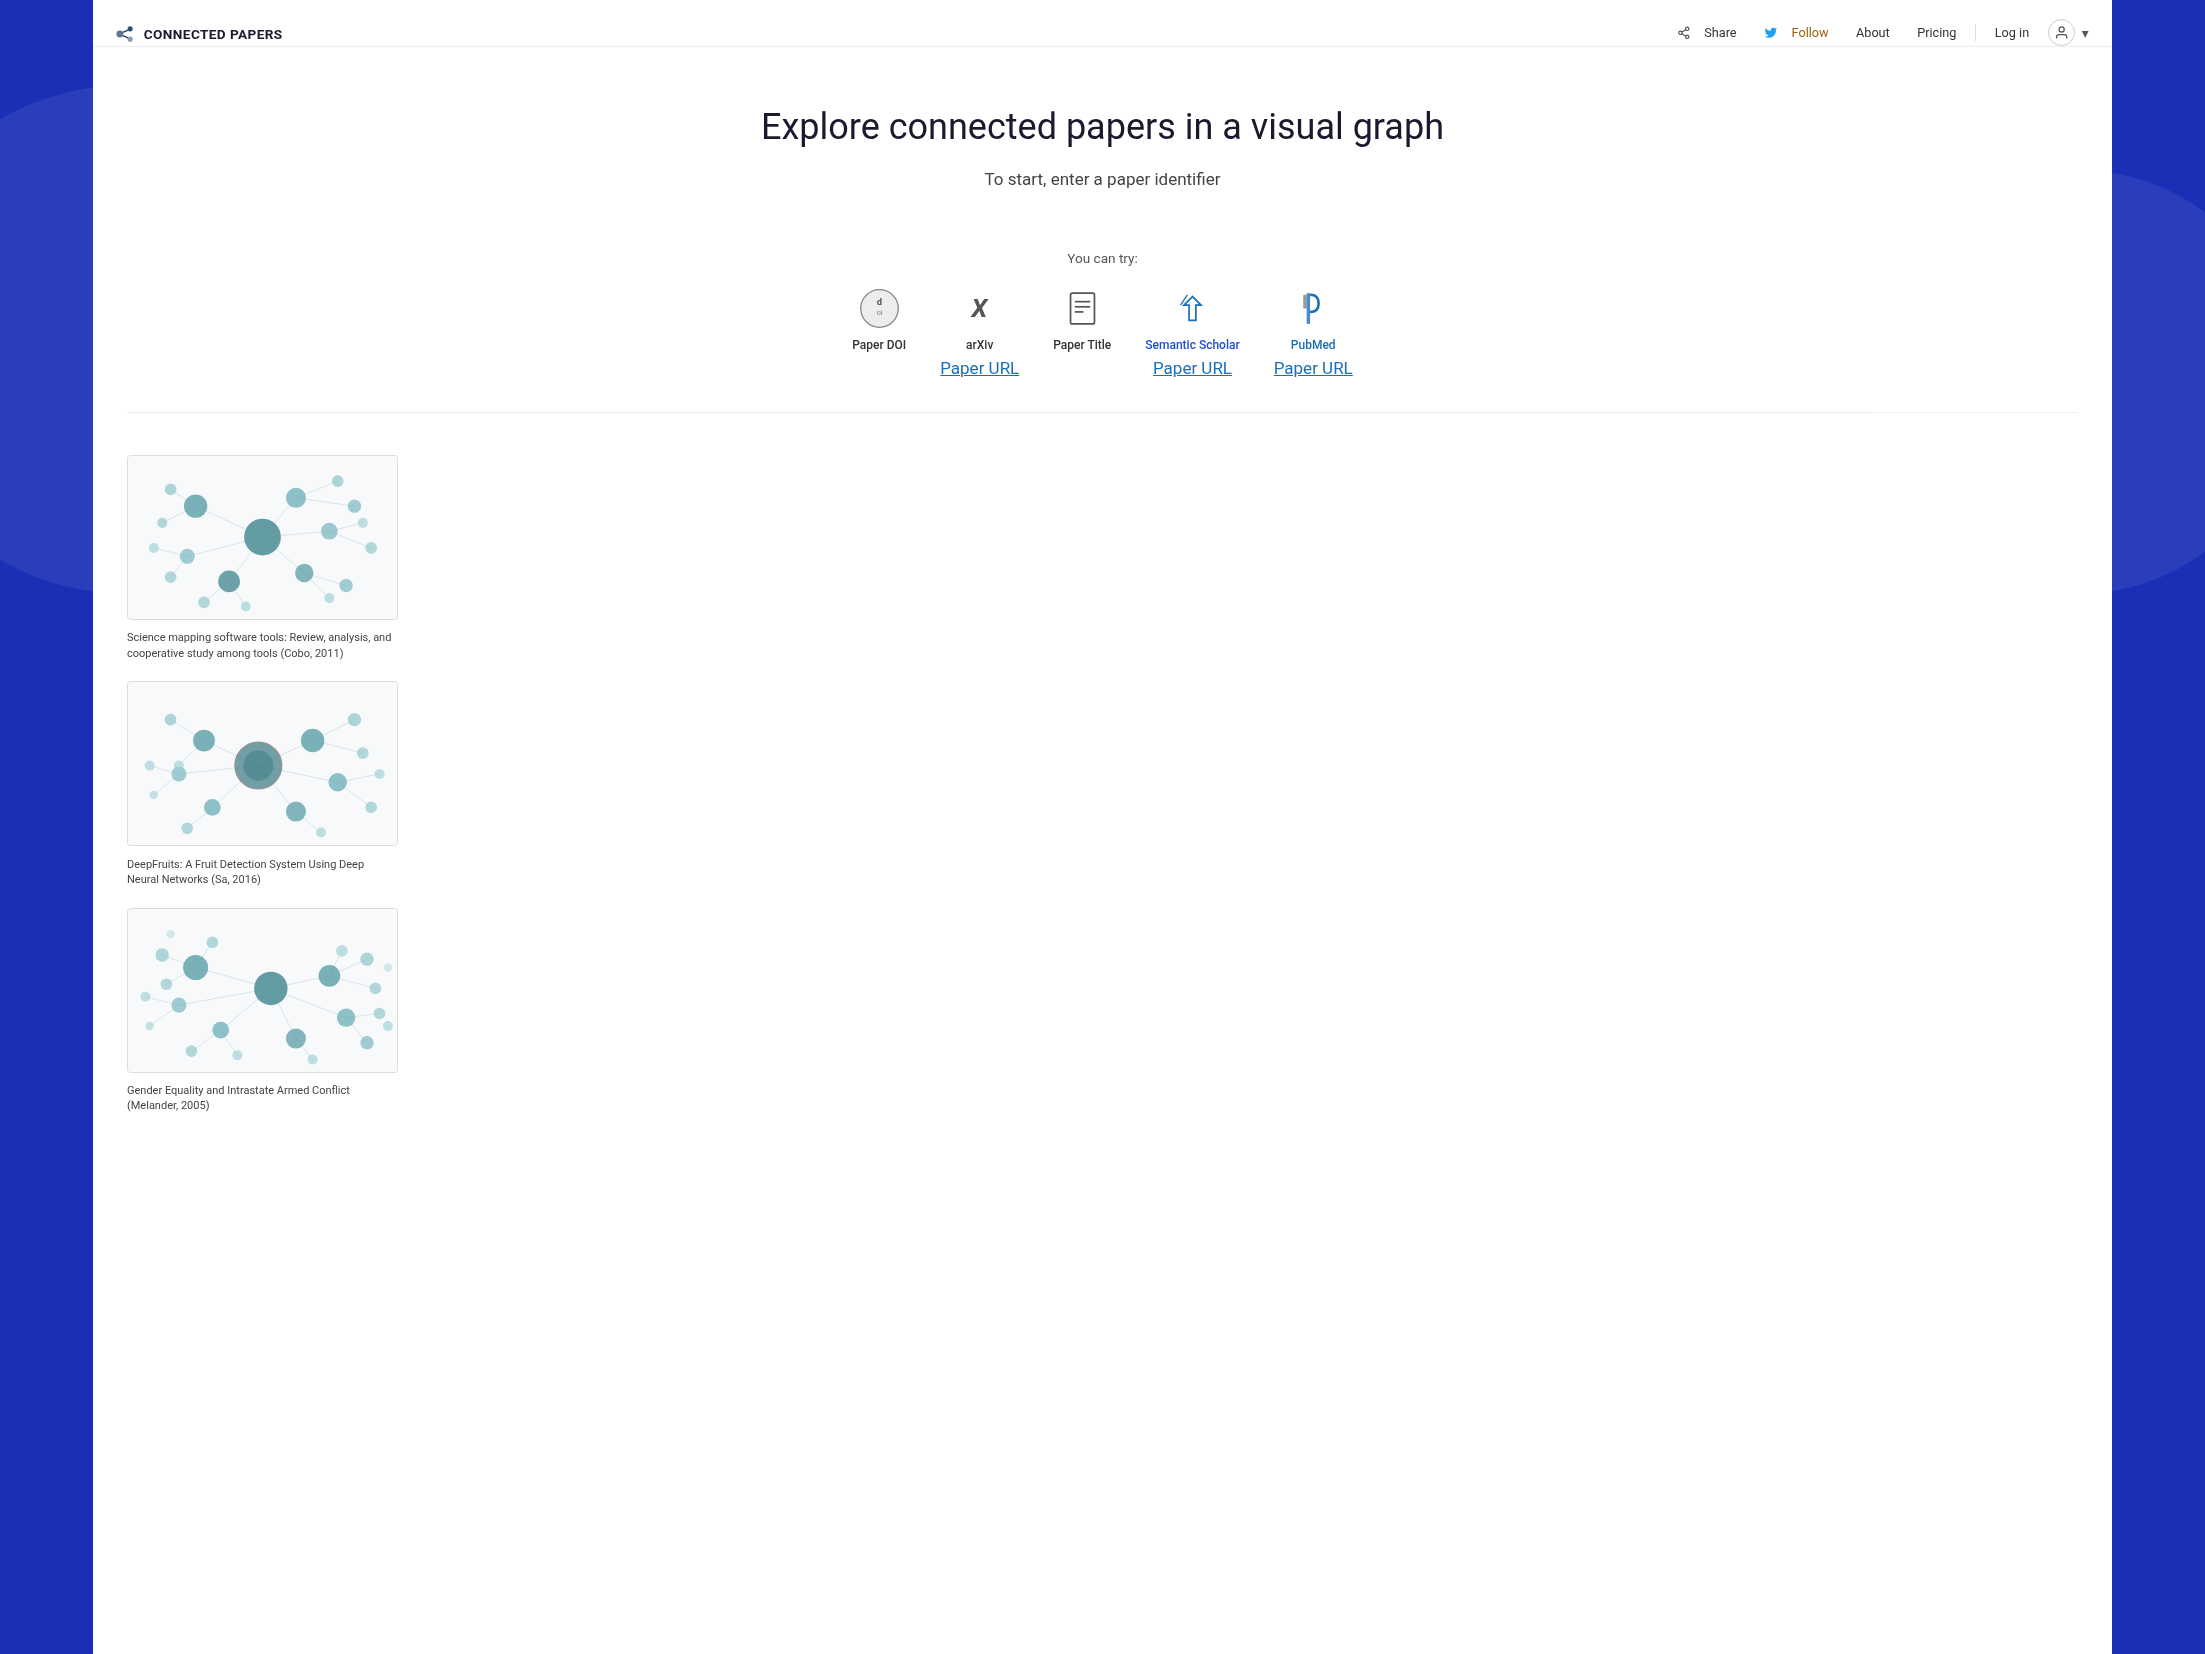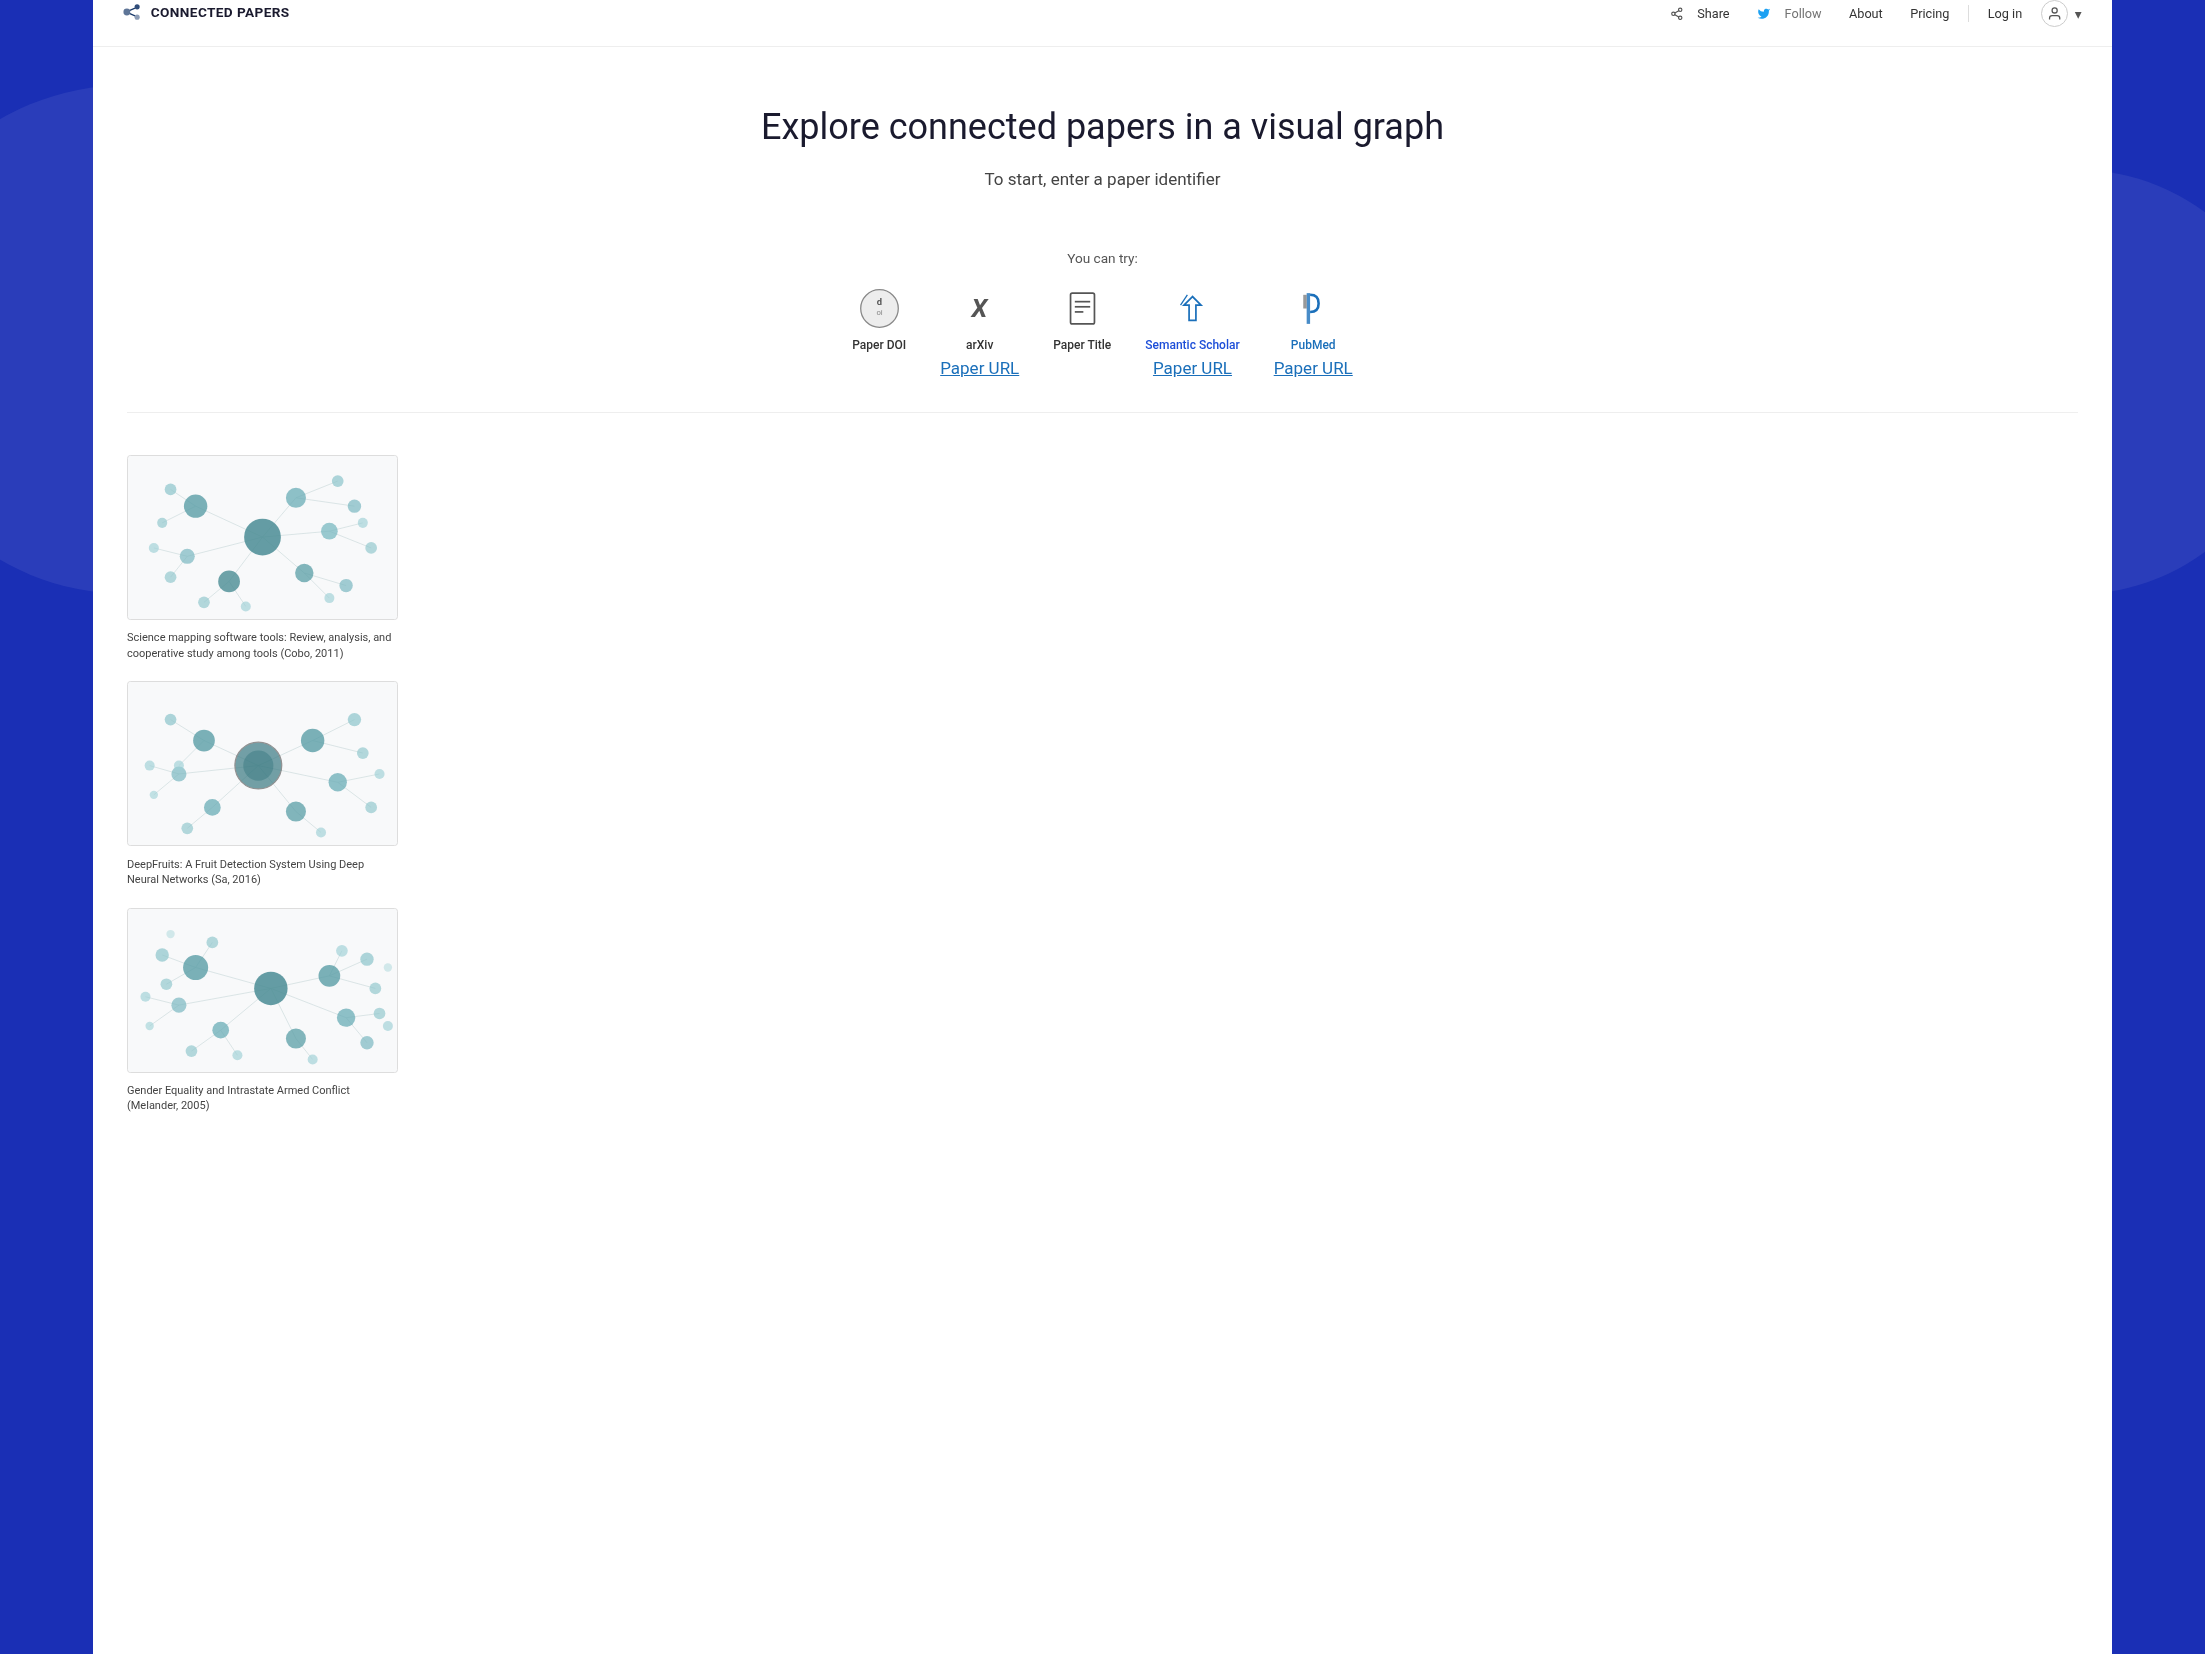--- a/index.html
+++ b/index.html
@@ -30,22 +30,22 @@
     .main-wrapper {
       background: #ffffff;
       margin: 0 93px;
       min-height: 100vh;
       position: relative;
     }
 
     
     nav {
       display: flex;
-      align-items: flex-start;
-      padding: 0 27px;
+      align-items: flex-end;
+      padding: 0 20px;
       height: 47px;
       border-bottom: 0.8px solid #eee;
       position: relative;
       background: #fff;
     }
     .nav-logo {
       display: flex;
       align-items: center;
       gap: 6.8px;
       text-decoration: none;
@@ -71,21 +71,21 @@
       align-items: center;
       gap: 14px;
       padding: 5.1px 12px;
       font-size: 12.7px;
       color: #333;
       text-decoration: none;
       cursor: pointer;
       border-radius: 3.4px;
     }
     .nav-link.follow {
-      color: #737373;
+      color: #a16207;
     }
     .nav-link.follow svg { color: #1da1f2; }
     .nav-divider {
       width: 0.8px;
       height: 17px;
       background: #ddd;
       margin: 0 3.4px;
     }
     .nav-login {
       padding: 5.1px 12px;

